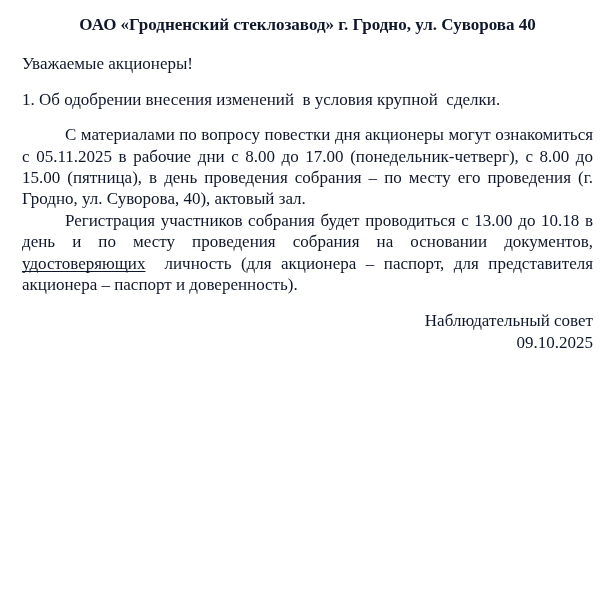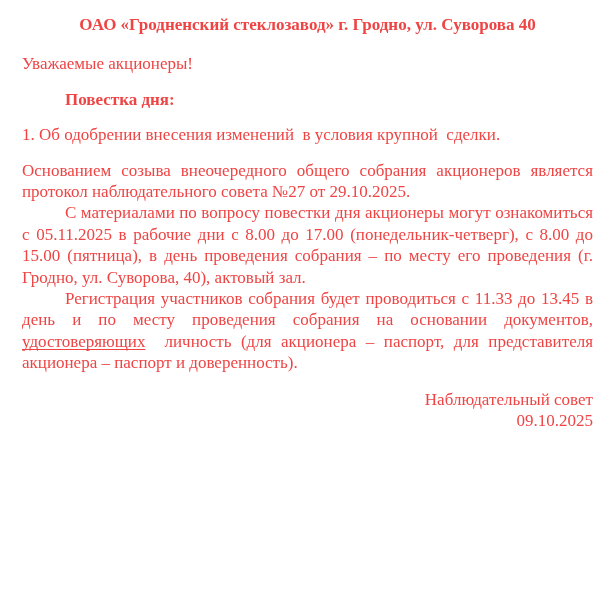--- a/index.html
+++ b/index.html
@@ -11,21 +11,21 @@
     height: 597px;
     background: #ffffff;
     overflow: hidden;
   }
   .doc-page {
     box-sizing: border-box;
     width: 614px;
     height: 597px;
     padding: 14px 21px 10px 22px;
     background: #ffffff;
-    color: #ef4444;
+    color: #0f172a;
     font-family: "Liberation Serif", "DejaVu Serif", serif;
     font-size: 17px;
     line-height: 21.4px;
   }
   .doc-page p {
     margin: 0;
     white-space: pre-wrap;
   }
   .title {
     text-align: center;
@@ -64,28 +64,26 @@
 </head>
 <body>
 
 <div class="doc-page">
 
   <p class="title">ОАО «Гродненский стеклозавод» г. Гродно, ул. Суворова 40</p>
 
   <p class="salutation">Уважаемые акционеры!</p>
 
 
-  <p class="indent bold gap-below">Повестка дня:</p>
 
   <p class="gap-below">1. Об одобрении внесения изменений  в условия крупной  сделки.</p>
 
-  <p class="para">Основанием созыва внеочередного общего собрания акционеров является протокол наблюдательного совета №27 от 29.10.2025.</p>
 
   <p class="para indent">С материалами по вопросу повестки дня акционеры могут ознакомиться с 05.11.2025 в рабочие дни с 8.00 до 17.00 (понедельник-четверг), с 8.00 до 15.00 (пятница), в день проведения собрания – по месту его проведения (г. Гродно, ул. Суворова, 40), актовый зал.</p>
 
 
-  <p class="para indent"><span>Регистрация участников собрания будет проводиться с 11.33 до 13.45 в день и по месту проведения собрания на основании документов, </span><span class="flagged">удостоверяющих</span><span>  личность (для акционера – паспорт, для представителя акционера – паспорт и доверенность).</span></p>
+  <p class="para indent"><span>Регистрация участников собрания будет проводиться с 13.00 до 10.18 в день и по месту проведения собрания на основании документов, </span><span class="flagged">удостоверяющих</span><span>  личность (для акционера – паспорт, для представителя акционера – паспорт и доверенность).</span></p>
 
   <p class="signature">Наблюдательный совет</p>
 
   <p class="signature" style="margin-top:0 !important;">09.10.2025</p>
 
 </div>
 
 </body></html>

